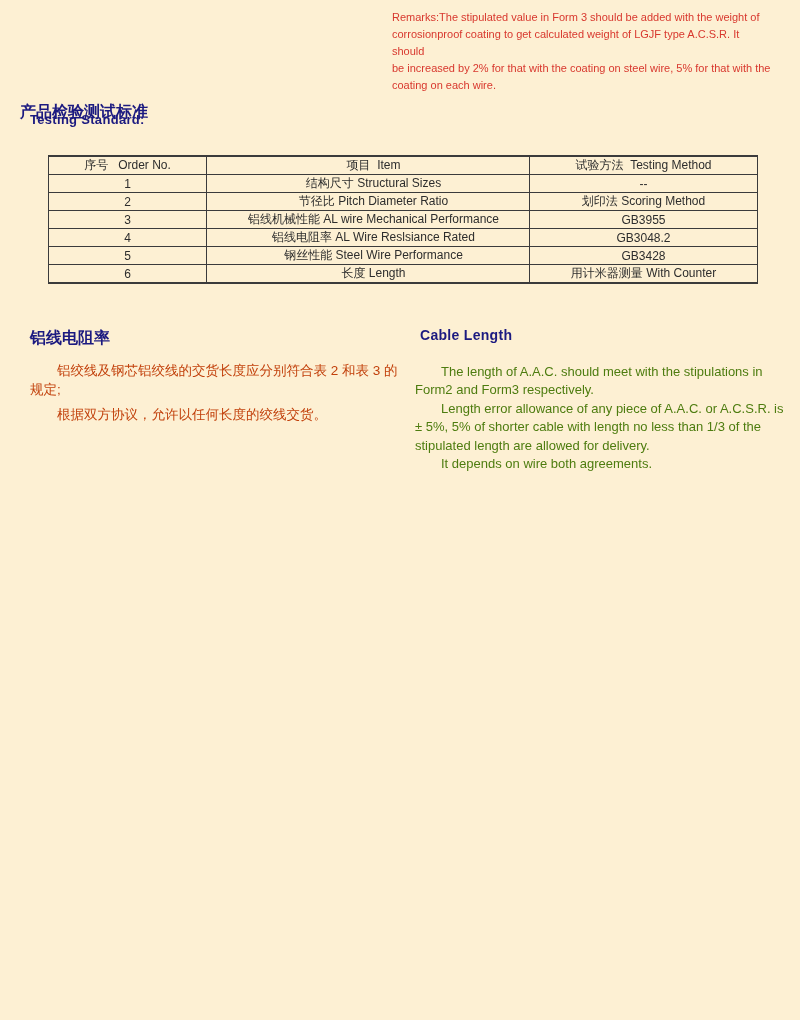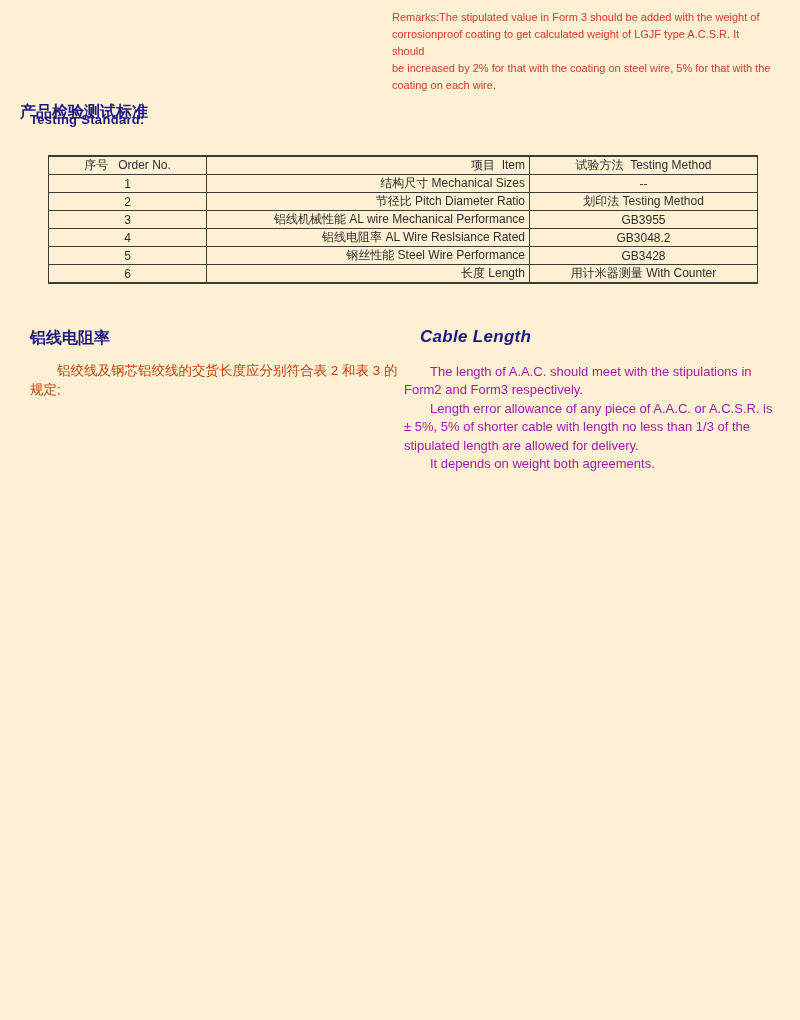--- a/index.html
+++ b/index.html
@@ -20,48 +20,48 @@
   .note-en {
     position:absolute; left:392px; top:9px; width:382px;
     color:#d8382e; font-size:11px; line-height:17px;
     font-weight:400; white-space:pre-line;
   }
   
   .title-navy { color:#1c1a80; font-weight:bold; }
   .t-cn1 { position:absolute; left:20px; top:102px; font-size:16px; }
   .t-en1 { position:absolute; left:30px; top:112px; font-size:13px; letter-spacing:0.3px; }
   .t-cn2 { position:absolute; left:30px; top:328px; font-size:16px; }
-  .t-en2 { position:absolute; left:420px; top:327px; font-size:17px; letter-spacing:0.3px;font-style:italic; }
+  .t-en2 { position:absolute; left:420px; top:327px; font-size:14px; letter-spacing:0.3px; }
   
   .std-table {
     position:absolute; left:48px; top:155px; width:709px;
     border-collapse:collapse; table-layout:fixed;
     font-size:12px; color:#2d2d2d;
   }
   .std-table th, .std-table td {
     border:1px solid #3b3b3b;
     height:17px; padding:0 4px;
     font-weight:normal;
     overflow:hidden; white-space:nowrap;
   }
   .std-table thead th { height:18px; white-space:pre; }
   .std-table { border-top:2px solid #3b3b3b; border-bottom:2px solid #3b3b3b; }
   .std-table .c1 { text-align:center; }
-  .std-table .c2 { text-align:right; padding-left:15px; }
+  .std-table .c2 { text-align:center; padding-left:15px; }
   .std-table .c3 { text-align:center; }
   
   .body-col p { text-indent:2em; }
   .delivery-body {
     position:absolute; left:30px; top:362px; width:376px;
     font-size:13.5px; line-height:18.5px; color:#c2410c; font-weight:400;
   }
   .delivery-body p { margin-bottom:7px; }
   .cable-body {
-    position:absolute; left:404px; top:363px; width:372px;
-    font-size:13px; line-height:18.4px; color:#a21caf;
+    position:absolute; left:415px; top:363px; width:372px;
+    font-size:13px; line-height:18.4px; color:#4d7c0f;
   }
 </style>
 </head>
 <body>
 
 <div class="page">
 
   <div class="note-en">Remarks:The stipulated value in Form 3 should be added with the weight of
 corrosionproof coating to get calculated weight of LGJF type A.C.S.R. It should
 be increased by 2% for that with the coating on steel wire, 5% for that with the
@@ -79,27 +79,27 @@
     <thead>
       <tr>
         <th class="c1">序号   Order No.</th>
         <th class="c2">项目  Item</th>
         <th class="c3">试验方法  Testing Method</th>
       </tr>
     </thead>
     <tbody>
       <tr>
         <td class="c1">1</td>
-        <td class="c2">结构尺寸  Mechanical Sizes</td>
+        <td class="c2">结构尺寸  Structural Sizes</td>
         <td class="c3">--</td>
       </tr>
       <tr>
         <td class="c1">2</td>
         <td class="c2">节径比  Pitch  Diameter Ratio</td>
-        <td class="c3">划印法  Testing Method</td>
+        <td class="c3">划印法  Scoring Method</td>
       </tr>
       <tr>
         <td class="c1">3</td>
         <td class="c2">铝线机械性能  AL wire Mechanical Performance</td>
         <td class="c3">GB3955</td>
       </tr>
       <tr>
         <td class="c1">4</td>
         <td class="c2">铝线电阻率 AL Wire Reslsiance Rated</td>
         <td class="c3">GB3048.2</td>
@@ -113,22 +113,23 @@
         <td class="c1">6</td>
         <td class="c2">长度  Length</td>
         <td class="c3">用计米器测量 With Counter</td>
       </tr>
     </tbody>
   </table>
 
   <div class="t-cn2 title-navy">铝线电阻率</div>
   <div class="delivery-body body-col">
     <p>铝绞线及钢芯铝绞线的交货长度应分别符合表 2 和表 3 的规定;</p>
+    <p>根据双方协议，允许以任何长度的绞线交货。</p>
   </div>
 
   <div class="t-en2 title-navy">Cable Length</div>
   <div class="cable-body body-col">
     <p>The length of A.A.C.  should meet with the stipulations in Form2 and Form3 respectively.</p>
     <p>Length error allowance of any piece of A.A.C. or A.C.S.R. is ± 5%, 5% of shorter cable with length no less than 1/3 of the stipulated length are allowed for delivery.</p>
-    <p>It depends on weight both agreements.</p>
+    <p>It depends on wire both agreements.</p>
   </div>
 
 </div>
 
 </body></html>

